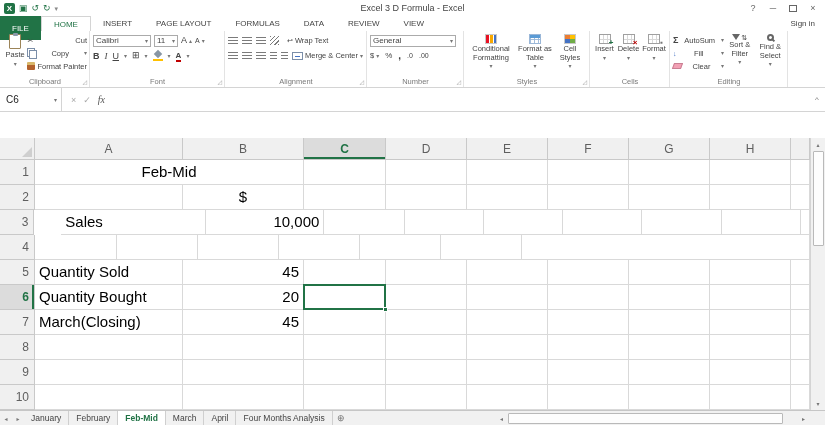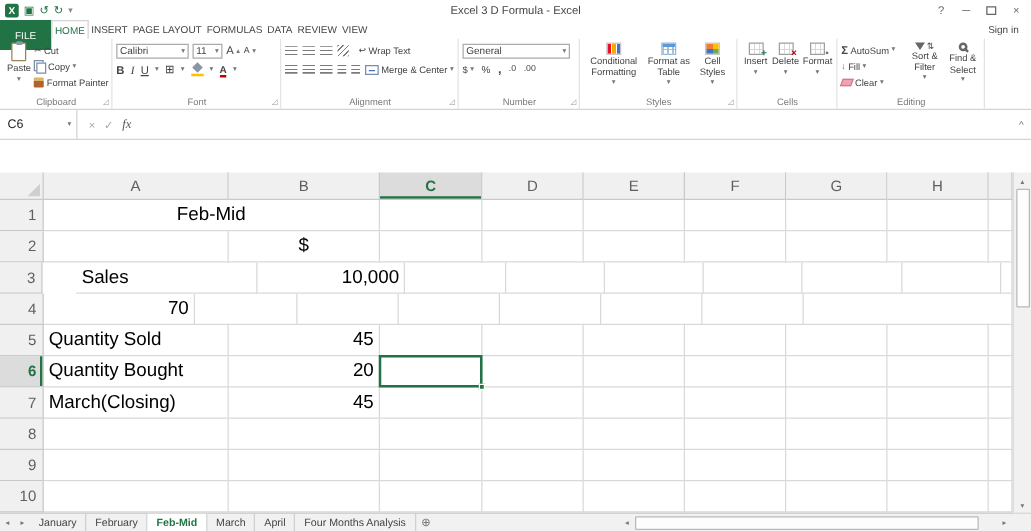--- a/index.html
+++ b/index.html
@@ -14,36 +14,36 @@
                 display:flex; align-items:center; justify-content:center; border-radius:2px; }
   .qi { font-size:9px; color:#217346; line-height:1; }
   .qi.gray { color:#8a8a8a; font-size:7px; }
   .apptitle { position:absolute; left:0; right:0; text-align:center; font-size:9px; color:#444; }
   .wcontrols { margin-left:auto; display:flex; align-items:center; gap:2px; padding-right:3px; position:relative; z-index:2; }
   .wbtn { min-width:18px; height:13px; font-size:9px; display:flex; align-items:center; justify-content:center; color:#666; }
   .wbox { width:8px; height:7px; border:1px solid #666; display:inline-block; }
 
   
   .tabrow { height:15px; display:flex; align-items:stretch; background:#fff; }
-  .rtab { padding:0 2px; font-size:8px; display:flex; align-items:center; color:#444; cursor:default; }
+  .rtab { padding:0 12px; font-size:8px; display:flex; align-items:center; color:#444; cursor:default; }
   .rtab.file { background:#217346; color:#fff; padding:12px 12px; }
   .rtab.active { color:#217346; border:1px solid #d4d4d4; border-bottom:none; background:#fff; }
   .signin { margin-left:auto; font-size:8px; color:#444; display:flex; align-items:center; padding-right:10px; }
 
   
   .ribbon { height:57px; background:#fff; border-bottom:1px solid #d4d4d4; display:flex; }
   .rgroup { position:relative; border-right:1px solid #e3e3e3; display:flex; flex-direction:column; padding:2px 2px 0 3px; }
   .rbody { flex:1; display:flex; align-items:flex-start; }
   .glabel { height:11px; font-size:7.5px; color:#7a7a7a; text-align:center; position:relative; line-height:11px; }
   .launcher { position:absolute; right:0; bottom:2px; font-size:6px; color:#9a9a9a; line-height:6px; }
   .bigbtn { display:flex; flex-direction:column; align-items:center; padding:1px 2px; font-size:7.5px;
             text-align:center; line-height:1.15; color:#444; }
   .bigbtn .dd { margin-top:1px; }
   .scol { display:flex; flex-direction:column; justify-content:flex-start; gap:1px; padding-top:1px; }
-  .sbtn { display:flex; align-items:center; gap:2px; font-size:7.5px; height:12px; white-space:nowrap; color:#444; }
+  .sbtn { display:flex; align-items:center; gap:2px; font-size:7.5px; height:12px; white-space:nowrap; color:#444;justify-content:space-between; }
   .rrow { display:flex; align-items:center; gap:3px; height:15px; }
   .combo { background:#fff; border:1px solid #ababab; font-size:8px; height:12px; display:flex; align-items:center; padding:0 2px; }
   .combo .dd { margin-left:auto; }
   .dd { font-size:6px; color:#777; line-height:1; }
   .glyph { font-size:9px; line-height:1; color:#444; }
   .glyph.small { font-size:7px; }
   .fmt-b { font-weight:bold; font-size:9px; }
   .fmt-i { font-style:italic; font-family:"Liberation Serif", serif; font-size:9px; }
   .fmt-u { text-decoration:underline; font-size:9px; }
   .sum { font-weight:bold; font-size:9px; color:#444; }
@@ -450,21 +450,20 @@
           <div class="cell" style="width: 82px;"></div>
           <div class="cell" style="width: 81px;"></div>
           <div class="cell" style="width: 81px;"></div>
           <div class="cell" style="width: 81px;"></div>
           <div class="cell" style="width: 81px;"></div>
           <div class="cell" style="width: 81px;"></div>
           <div class="cell fillerc"></div>
         </div>
         <div class="gridrow">
           <div class="rowhdr">4</div>
-          <div class="cell" style="width: 121px; text-align: right;">70</div>
           <div class="cell" style="width: 82px;"></div>
           <div class="cell" style="width: 81px;"></div>
           <div class="cell" style="width: 81px;"></div>
           <div class="cell" style="width: 81px;"></div>
           <div class="cell" style="width: 81px;"></div>
           <div class="cell" style="width: 81px;"></div>
           <div class="cell fillerc"></div>
         </div>
         <div class="gridrow">
           <div class="rowhdr">5</div>

